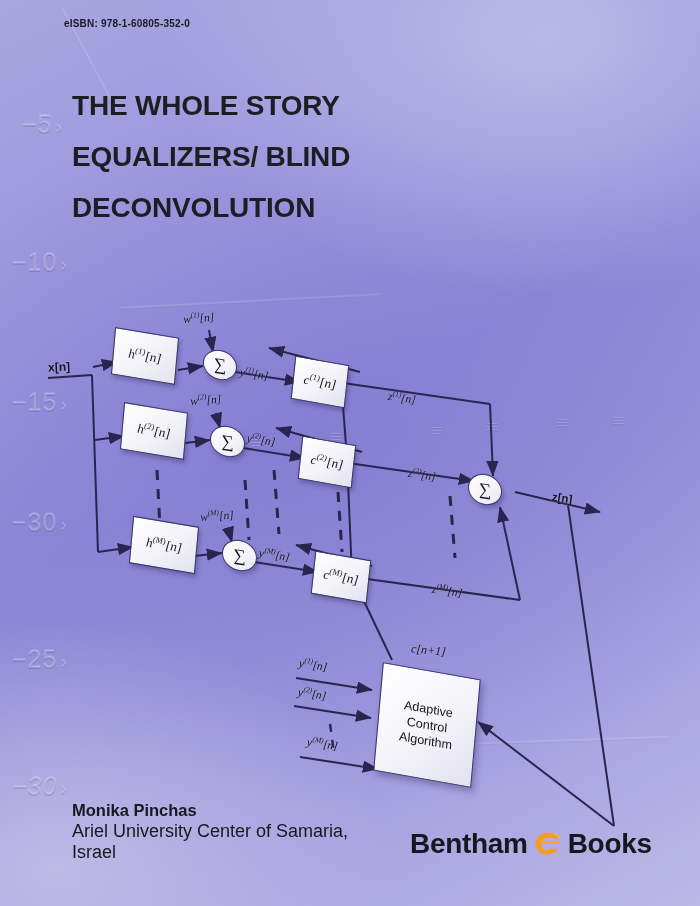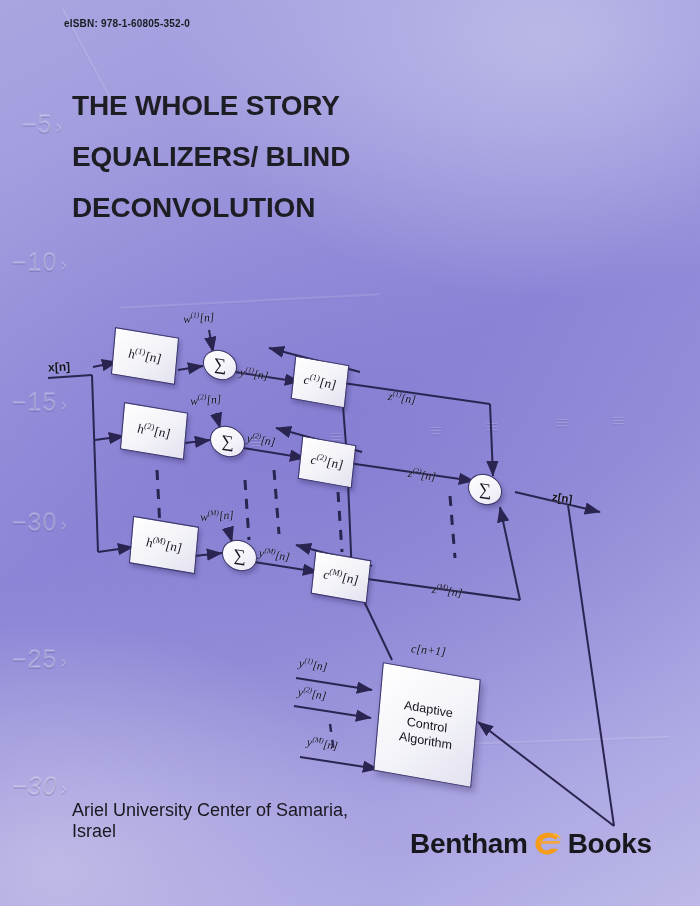--- a/index.html
+++ b/index.html
@@ -370,20 +370,21 @@
   <div class="sig-label" style="left:298px; top:686px; transform:rotate(8deg);">
     <i>y</i><sup>(2)</sup><span>[n]</span>
   </div>
   <div class="sig-label" style="left:307px; top:736px; transform:rotate(8deg);">
     <i>y</i><sup>(M)</sup><span>[n]</span>
   </div>
 
   <div class="sig-label" style="left:411px; top:643px; transform:rotate(6deg); font-size:12px;">c[n+1]</div>
 
   <div class="author-block">
+    <div class="author-name">Monika Pinchas</div>
     <div class="author-affil">Ariel University Center of Samaria,</div>
     <div class="author-affil">Israel</div>
   </div>
 
   <div class="logo">
     <span class="logo-word">Bentham</span>
     <span class="logo-e">
       <svg width="30" height="28" viewBox="0 0 30 28" xmlns="http://www.w3.org/2000/svg">
         <path d="M25,6 C19,1 8,2 4,8 C0.5,13.5 3,21 9,23.5 C15,26 22,23.5 25,19 L18,18.5 C15.5,21 11,21 9,18 C7,15 8,10.5 12,8.5 C16,6.5 21,7.5 23,10 Z" fill="#f59c1a"></path>
         <path d="M7,13.8 L24,13.8 C26,13.8 27.5,12.5 27.5,11 L6.5,11 Z" fill="#f2a63d"></path>

